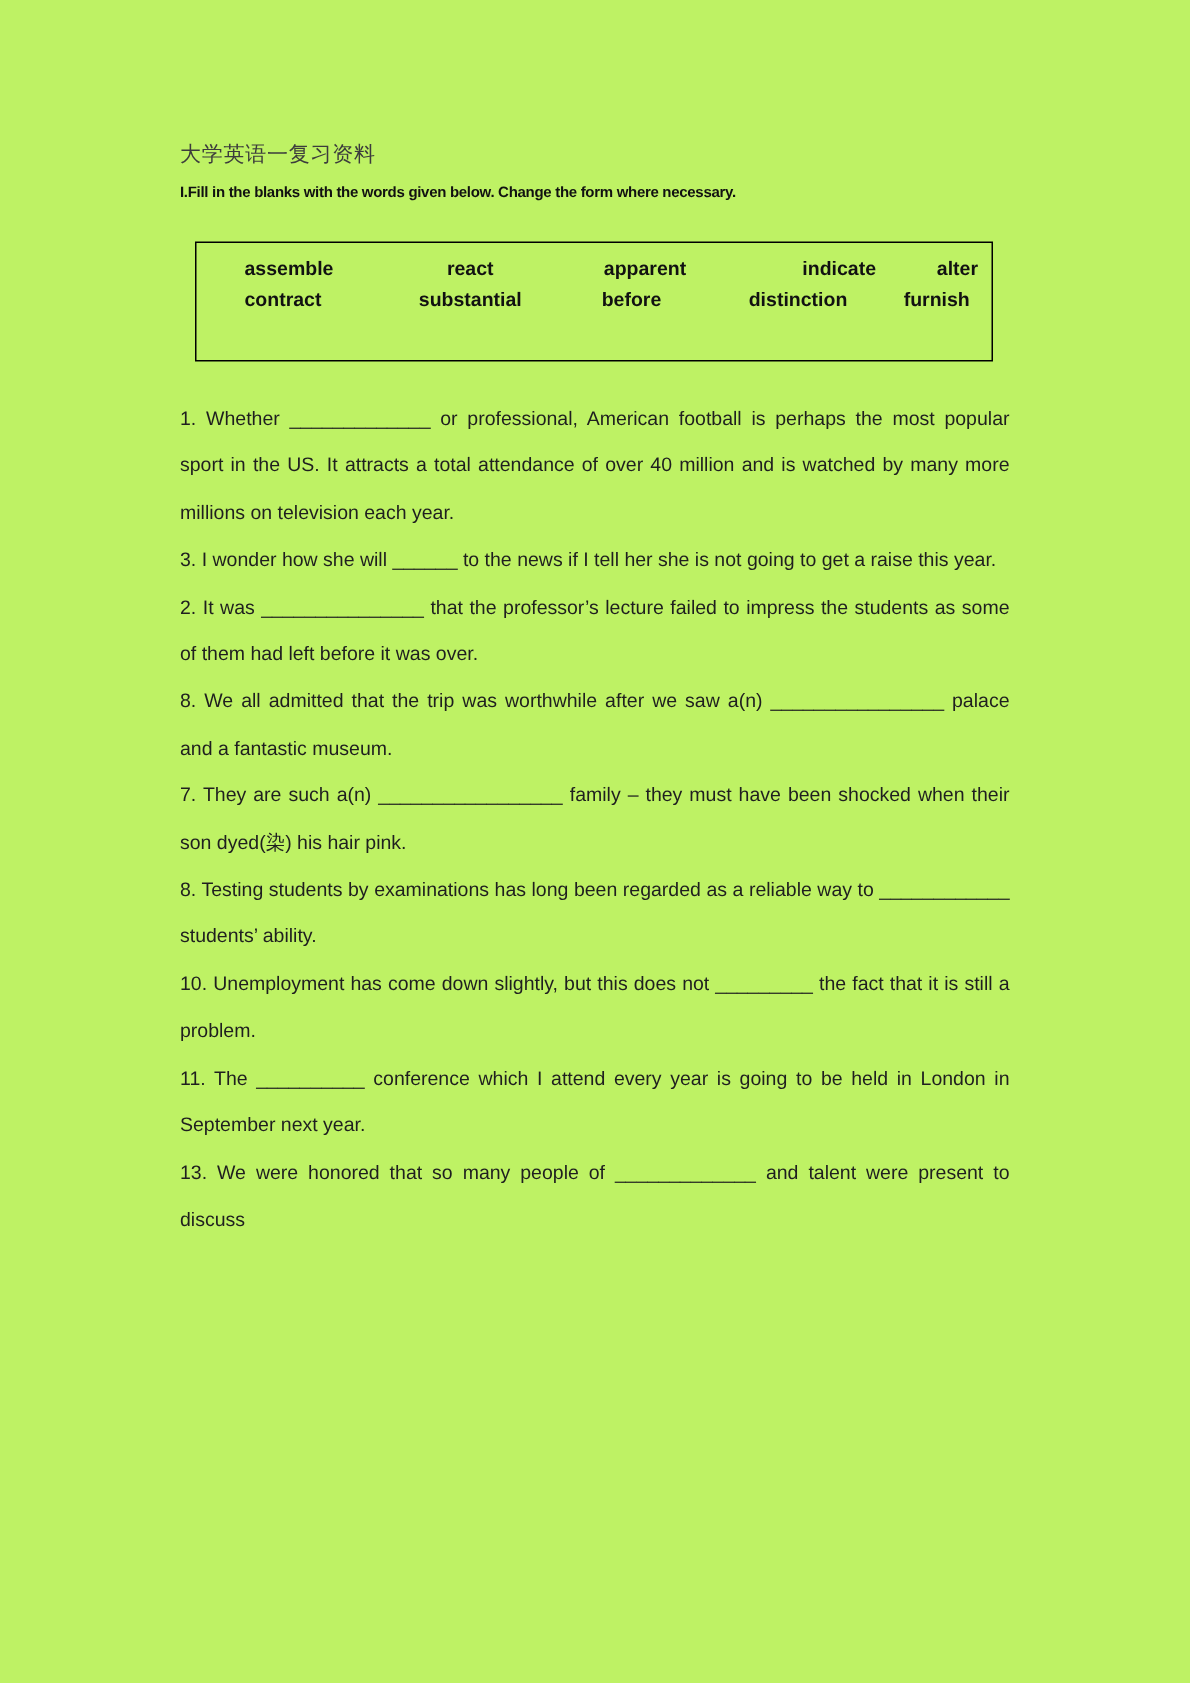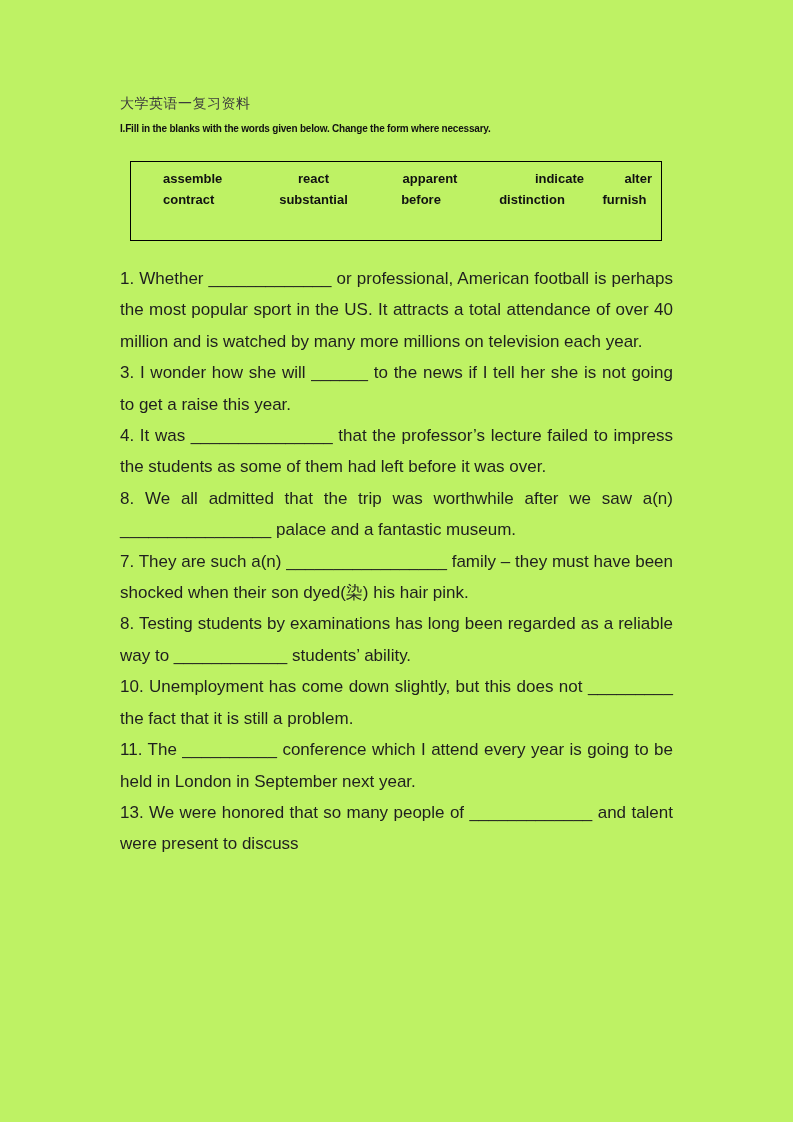--- a/index.html
+++ b/index.html
@@ -62,21 +62,21 @@
   .wb-row .wb-cell { text-align: center; }
   .wb-row .wb-cell:nth-child(1) { text-align: left; padding-left: 12px; }
   .wb-row.wb-row-first .wb-cell:nth-child(4) { text-align: right; padding-right: 4px; }
   .wb-row.wb-row-first .wb-cell:nth-child(5) { text-align: right; padding-right: 9px; }
   .wb-row.wb-row-first .wb-cell:nth-child(3) { text-align: center; padding-left: 18px; }
   .questions {
     margin-top: 22px;
   }
   .question {
     margin: 0;
-    font-size: 17px;
+    font-size: 13px;
     line-height: 31.4px;
     text-align: justify;
     color: #1f1f1f;
   }
 </style>
 </head>
 <body>
 
 <div class="page">
   <div class="content">
@@ -98,21 +98,21 @@
         <span class="wb-cell">substantial</span>
         <span class="wb-cell">before</span>
         <span class="wb-cell">distinction</span>
         <span class="wb-cell">furnish</span>
       </div>
     </div>
 
     <div class="questions">
       <p class="question">1. Whether _____________ or professional, American football is perhaps the most popular sport in the US. It attracts a total attendance of over 40 million and is watched by many more millions on television each year.</p>
       <p class="question">3. I wonder how she will ______ to the news if I tell her she is not going to get a raise this year.</p>
-      <p class="question">4. It was _______________ that the professor’s lecture failed to impress the students as some of them had left before it was over.</p>
+      <p class="question">2. It was _______________ that the professor’s lecture failed to impress the students as some of them had left before it was over.</p>
       <p class="question">8. We all admitted that the trip was worthwhile after we saw a(n) ________________ palace and a fantastic museum.</p>
       <p class="question">7. They are such a(n) _________________ family – they must have been shocked when their son dyed(染) his hair pink.</p>
       <p class="question">8. Testing students by examinations has long been regarded as a reliable way to ____________ students’ ability.</p>
       <p class="question">10. Unemployment has come down slightly, but this does not _________ the fact that it is still a problem.</p>
       <p class="question">11. The __________ conference which I attend every year is going to be held in London in September next year.</p>
       <p class="question">13. We were honored that so many people of _____________ and talent were present to discuss</p>
     </div>
 
   </div>
 </div>

